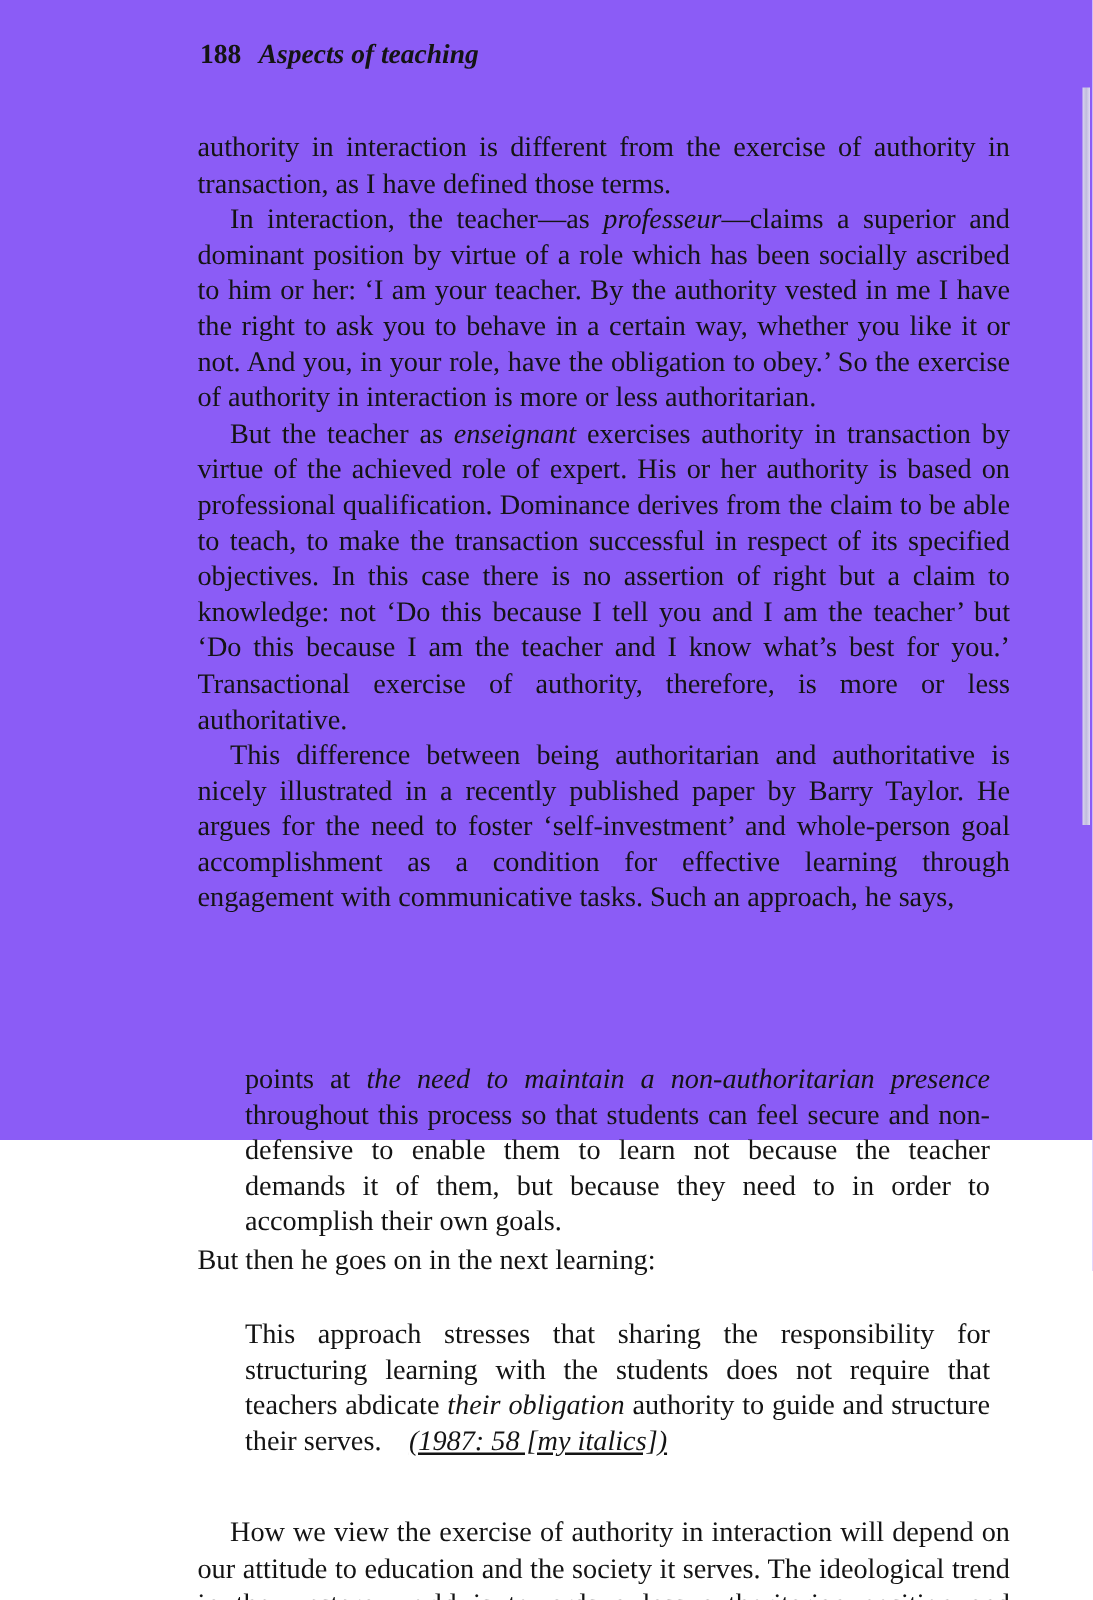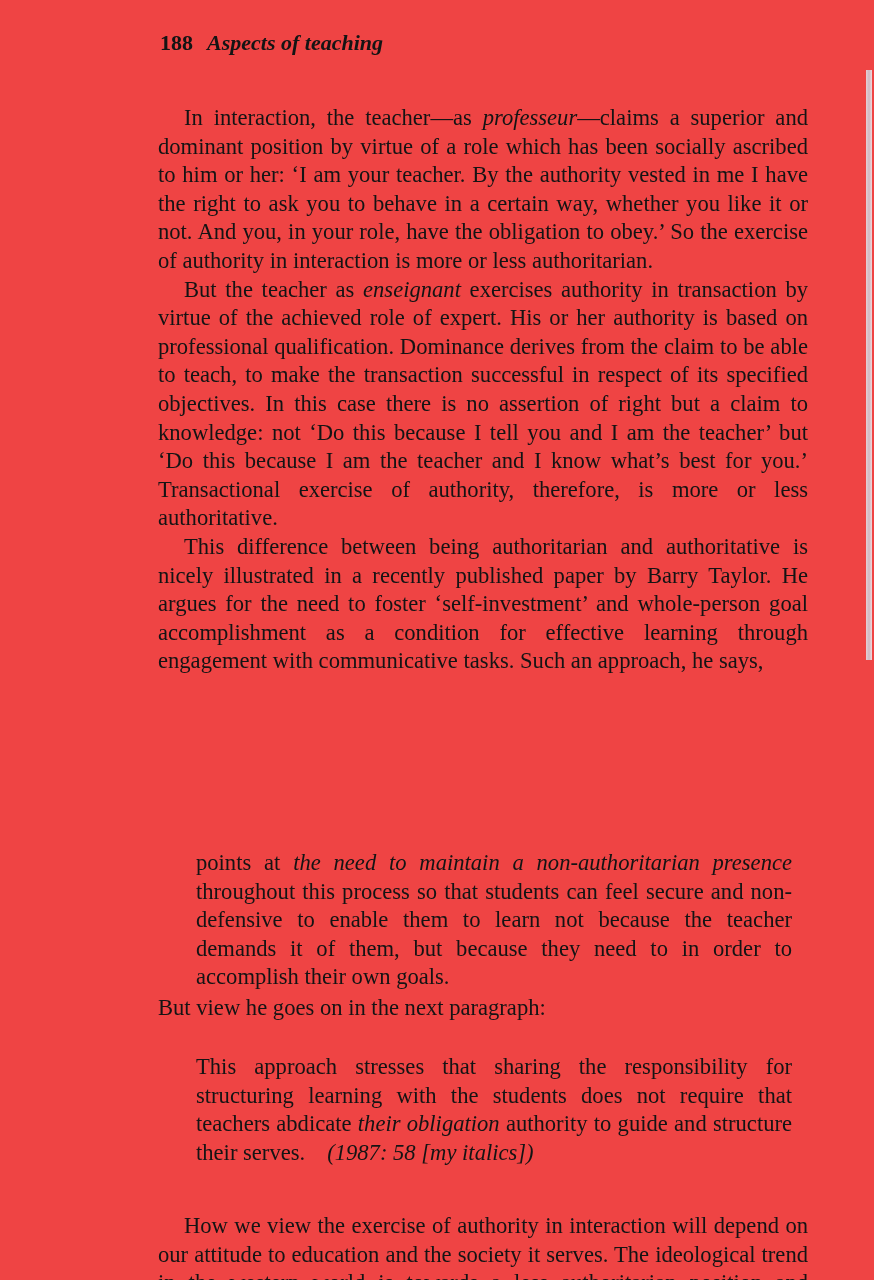--- a/index.html
+++ b/index.html
@@ -11,22 +11,22 @@
       width: 874px;
       height: 1280px;
       overflow: hidden;
       position: relative;
       font-family: "Liberation Serif", "DejaVu Serif", serif;
       color: #141414;
     }
     .page {
       position: absolute;
       left: 0; top: 0;
-      width: 874px; height: 1280px;
-      background: #ef4444;
+      width: 874px; height: 912px;
+      background: #8b5cf6;
     }
     .edge-shadow {
       position: absolute;
       left: 866px; top: 70px;
       width: 6px; height: 590px;
       background: linear-gradient(to right, #e6e8ee, #c9ccd8 50%, #eef0f4);
       opacity: 0.85;
     }
     .header {
       position: absolute;
@@ -57,43 +57,44 @@
       font-size: 22.6px;
       line-height: 28.6px;
       text-align: justify;
     }
     .quote p { margin: 16px; }
     .q1 { top: 833px; }
     .q2 { top: 1037px; }
     .after1 { position:absolute; left:158px; top:994px; font-size:22.6px; line-height:28.6px; }
     .block-last { top: 1212px; }
     em { font-style: italic; }
-    .cite { margin-left: 22px; font-style: italic; }
+    .cite { margin-left: 22px; font-style: italic; text-decoration: underline; }
   </style>
 </head>
 <body>
 
 <div class="page">
   <div class="edge-shadow"></div>
 
   <div class="header">
     <span class="num">188</span><span class="running">Aspects of teaching</span>
   </div>
 
   <div class="text block1">
+    <p>authority in interaction is different from the exercise of authority in transaction, as I have defined those terms.</p>
     <p class="indent"><span>In interaction, the teacher—as </span><em>professeur</em><span>—claims a superior and dominant position by virtue of a role which has been socially ascribed to him or her: ‘I am your teacher. By the authority vested in me I have the right to ask you to behave in a certain way, whether you like it or not. And you, in your role, have the obligation to obey.’ So the exercise of authority in interaction is more or less authoritarian.</span></p>
     <p class="indent"><span>But the teacher as </span><em>enseignant</em><span> exercises authority in trans­action by virtue of the achieved role of expert. His or her authority is based on professional qualification. Dominance derives from the claim to be able to teach, to make the transaction successful in respect of its specified objectives. In this case there is no assertion of right but a claim to knowledge: not ‘Do this because I tell you and I am the teacher’ but ‘Do this because I am the teacher and I know what’s best for you.’ Transactional exercise of authority, therefore, is more or less authoritative.</span></p>
     <p class="indent">This difference between being authoritarian and authoritative is nicely illustrated in a recently published paper by Barry Taylor. He argues for the need to foster ‘self-investment’ and whole-person goal accomplishment as a condition for effective learning through engagement with communicative tasks. Such an approach, he says,</p>
   </div>
 
   <div class="quote q1">
     <p><span>points at </span><em>the need to maintain a non-authoritarian presence</em><span> throughout this process so that students can feel secure and non-defensive to enable them to learn not because the teacher demands it of them, but because they need to in order to accomplish their own goals.</span></p>
   </div>
 
-  <div class="after1">But view he goes on in the next paragraph:</div>
+  <div class="after1">But then he goes on in the next learning:</div>
 
   <div class="quote q2">
     <p><span>This approach stresses that sharing the responsibility for structuring learning with the students does not require that teachers abdicate </span><em>their obligation</em><span> authority to guide and structure their serves.</span><span class="cite">(1987: 58 [my italics])</span></p>
   </div>
 
   <div class="text block-last">
     <p class="indent">How we view the exercise of authority in interaction will depend on our attitude to education and the society it serves. The ideological trend in the western world is towards a less authoritarian position and perhaps this is indeed necessary for</p>
   </div>
 </div>
 

